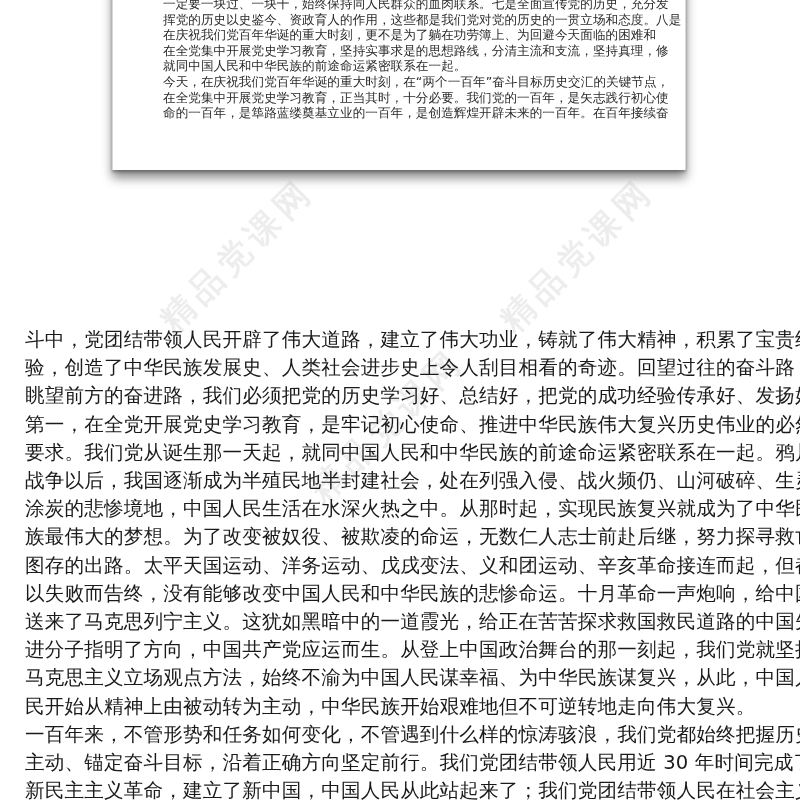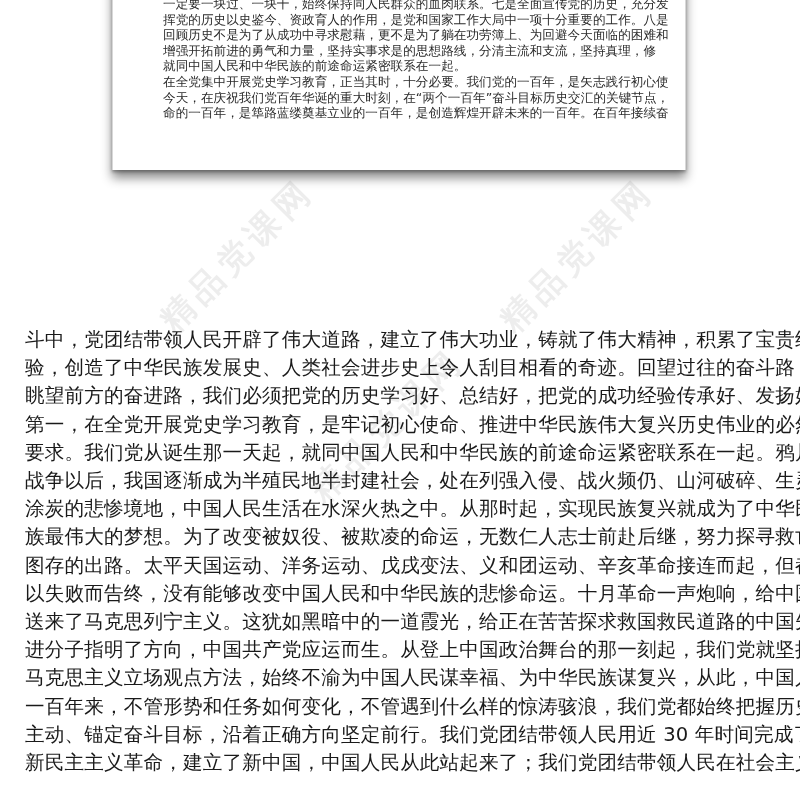--- a/index.html
+++ b/index.html
@@ -79,42 +79,43 @@
 
 <div class="page">
 
   <div class="watermark" style="left:150px; top:310px;">精品党课网</div>
   <div class="watermark" style="left:490px; top:310px;">精品党课网</div>
   <div class="watermark" style="left:300px; top:480px;">精品党课网</div>
 
   <div class="preview-card">
     <div class="preview-text">
       <span class="preview-line">一定要一块过、一块干，始终保持同人民群众的血肉联系。七是全面宣传党的历史，充分发</span>
-      <span class="preview-line">挥党的历史以史鉴今、资政育人的作用，是党和国家工作大局中一项十分重要的工作。八是</span>
-      <span class="preview-line">回顾历史不是为了从成功中寻求慰藉，更不是为了躺在功劳簿上、为回避今天面临的困难和</span>
-      <span class="preview-line">增强开拓前进的勇气和力量，坚持实事求是的思想路线，分清主流和支流，坚持真理，修</span>
+      <span class="preview-line">挥党的历史以史鉴今、资政育人的作用，这些都是我们党对党的历史的一贯立场和态度。八是</span>
+      <span class="preview-line">在庆祝我们党百年华诞的重大时刻，更不是为了躺在功劳簿上、为回避今天面临的困难和</span>
+      <span class="preview-line">在全党集中开展党史学习教育，坚持实事求是的思想路线，分清主流和支流，坚持真理，修</span>
       <span class="preview-line">就同中国人民和中华民族的前途命运紧密联系在一起。</span>
+      <span class="preview-line">今天，在庆祝我们党百年华诞的重大时刻，在“两个一百年”奋斗目标历史交汇的关键节点，</span>
       <span class="preview-line">在全党集中开展党史学习教育，正当其时，十分必要。我们党的一百年，是矢志践行初心使</span>
-      <span class="preview-line">今天，在庆祝我们党百年华诞的重大时刻，在“两个一百年”奋斗目标历史交汇的关键节点，</span>
       <span class="preview-line">命的一百年，是筚路蓝缕奠基立业的一百年，是创造辉煌开辟未来的一百年。在百年接续奋</span>
     </div>
   </div>
 
   <div class="body-text">
     <span class="body-line">斗中，党团结带领人民开辟了伟大道路，建立了伟大功业，铸就了伟大精神，积累了宝贵经</span>
     <span class="body-line">验，创造了中华民族发展史、人类社会进步史上令人刮目相看的奇迹。回望过往的奋斗路，</span>
     <span class="body-line">眺望前方的奋进路，我们必须把党的历史学习好、总结好，把党的成功经验传承好、发扬好。</span>
     <span class="body-line">第一，在全党开展党史学习教育，是牢记初心使命、推进中华民族伟大复兴历史伟业的必然</span>
     <span class="body-line">要求。我们党从诞生那一天起，就同中国人民和中华民族的前途命运紧密联系在一起。鸦片</span>
     <span class="body-line">战争以后，我国逐渐成为半殖民地半封建社会，处在列强入侵、战火频仍、山河破碎、生灵</span>
     <span class="body-line">涂炭的悲惨境地，中国人民生活在水深火热之中。从那时起，实现民族复兴就成为了中华民</span>
     <span class="body-line">族最伟大的梦想。为了改变被奴役、被欺凌的命运，无数仁人志士前赴后继，努力探寻救亡</span>
     <span class="body-line">图存的出路。太平天国运动、洋务运动、戊戌变法、义和团运动、辛亥革命接连而起，但都</span>
     <span class="body-line">以失败而告终，没有能够改变中国人民和中华民族的悲惨命运。十月革命一声炮响，给中国</span>
     <span class="body-line">送来了马克思列宁主义。这犹如黑暗中的一道霞光，给正在苦苦探求救国救民道路的中国先</span>
     <span class="body-line">进分子指明了方向，中国共产党应运而生。从登上中国政治舞台的那一刻起，我们党就坚持</span>
     <span class="body-line">马克思主义立场观点方法，始终不渝为中国人民谋幸福、为中华民族谋复兴，从此，中国人</span>
+    <span class="body-line">民开始从精神上由被动转为主动，中华民族开始艰难地但不可逆转地走向伟大复兴。</span>
     <span class="body-line">一百年来，不管形势和任务如何变化，不管遇到什么样的惊涛骇浪，我们党都始终把握历史</span>
     <span class="body-line">主动、锚定奋斗目标，沿着正确方向坚定前行。我们党团结带领人民用近 30 年时间完成了</span>
     <span class="body-line">新民主主义革命，建立了新中国，中国人民从此站起来了；我们党团结带领人民在社会主义</span>
   </div>
 
 </div>
 
 </body></html>

